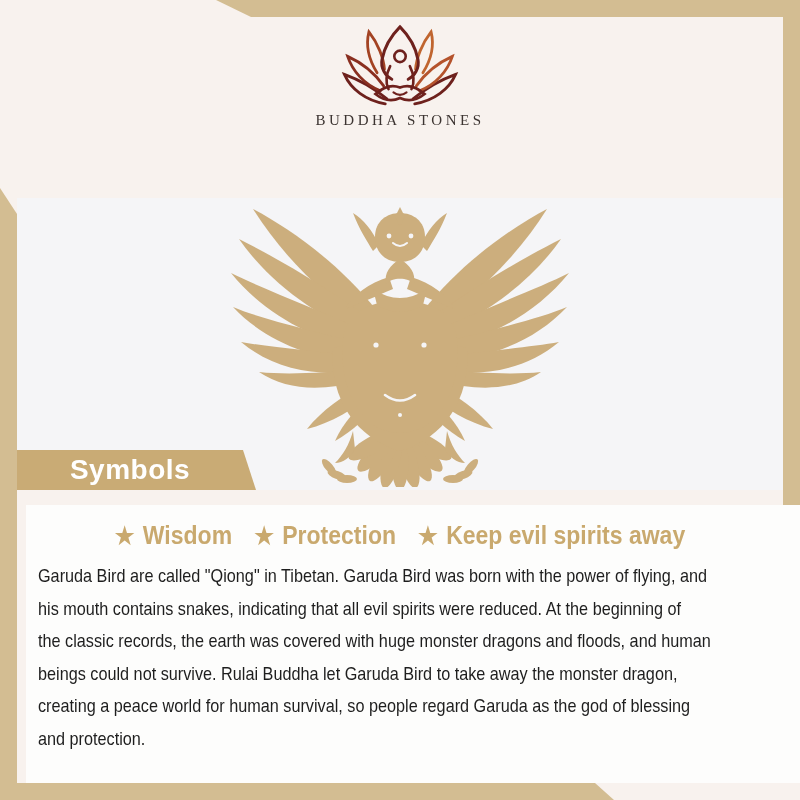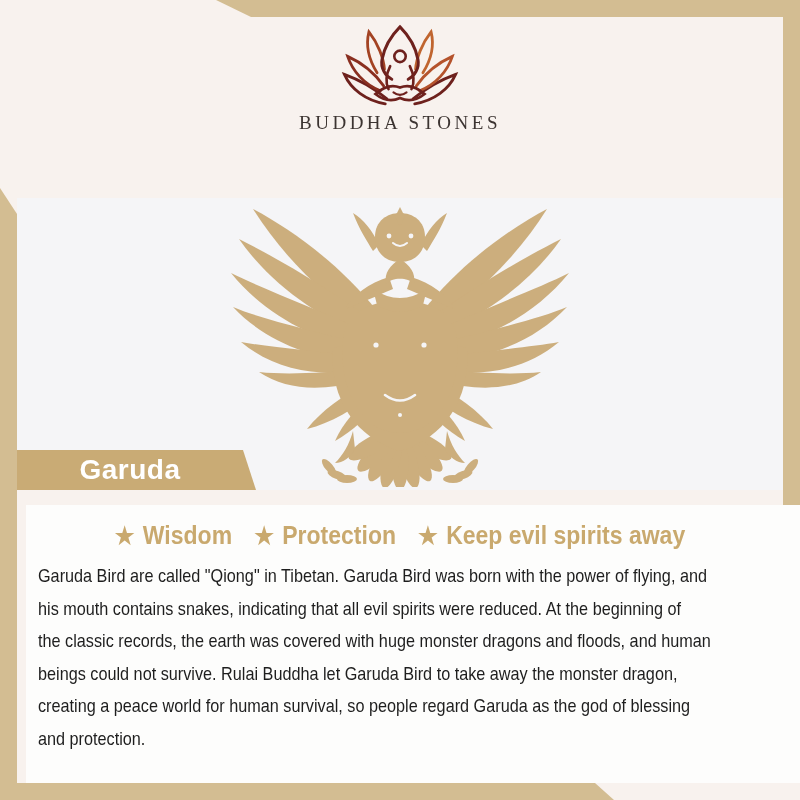--- a/index.html
+++ b/index.html
@@ -12,21 +12,21 @@
   .right-stripe{position:absolute;left:783px;top:0;width:17px;height:612px;background:#d3bd92;
     clip-path:polygon(0 0,17px 0,17px 612px,0 586px);}
   .left-stripe{position:absolute;left:0;top:188px;width:17px;height:595px;background:#d3bd92;
     clip-path:polygon(0 0,17px 26px,17px 595px,0 595px);}
   .bottom-bar{position:absolute;left:0;top:783px;width:800px;height:17px;background:#d3bd92;
     clip-path:polygon(0 0,595px 0,614px 17px,0 17px);}
 
   
   .logo-wrap{position:absolute;left:300px;top:22px;width:200px;height:90px;}
   .brand-name{position:absolute;left:0;top:112px;width:800px;text-align:center;
-    font-family:"Liberation Serif",serif;font-size:19px;letter-spacing:3.5px;color:#3c3431;}
+    font-family:"Liberation Serif",serif;font-size:15px;letter-spacing:3.5px;color:#3c3431;}
 
   .heading-band{position:absolute;left:165px;top:141px;width:471px;height:57px;background:#fefefd;}
   .page-title{width:100%;height:57px;line-height:57px;text-align:center;
     font-size:44px;font-weight:bold;color:#c5a263;transform:scale(0.82,1);transform-origin:center;
     white-space:nowrap;}
 
   
   .gray-panel{position:absolute;left:17px;top:198px;width:766px;height:292px;background:#f5f5f7;}
   .garuda-art{position:absolute;left:225px;top:199px;width:350px;height:288px;}
 
@@ -132,21 +132,21 @@
           <circle cx="199" cy="146" r="2.6"></circle>
           <circle cx="175" cy="216" r="2"></circle>
         </g>
         <path d="M160,196 Q175,207 190,196" fill="none" stroke="#f5f5f7" stroke-width="2.6" stroke-linecap="round"></path>
         <path d="M168,44 Q175,50 182,44" fill="none" stroke="#f5f5f7" stroke-width="2" stroke-linecap="round"></path>
       </g>
     </svg>
   </div>
 
   <div class="symbol-banner">
-    <span>Garuda</span>
+    <span>Symbols</span>
   </div>
 
   <div class="white-panel"></div>
 
   <div class="star-row">
     <div class="star-item">
       <span class="star-glyph">★</span>
       <span>Wisdom</span>
     </div>
     <div class="star-item">

